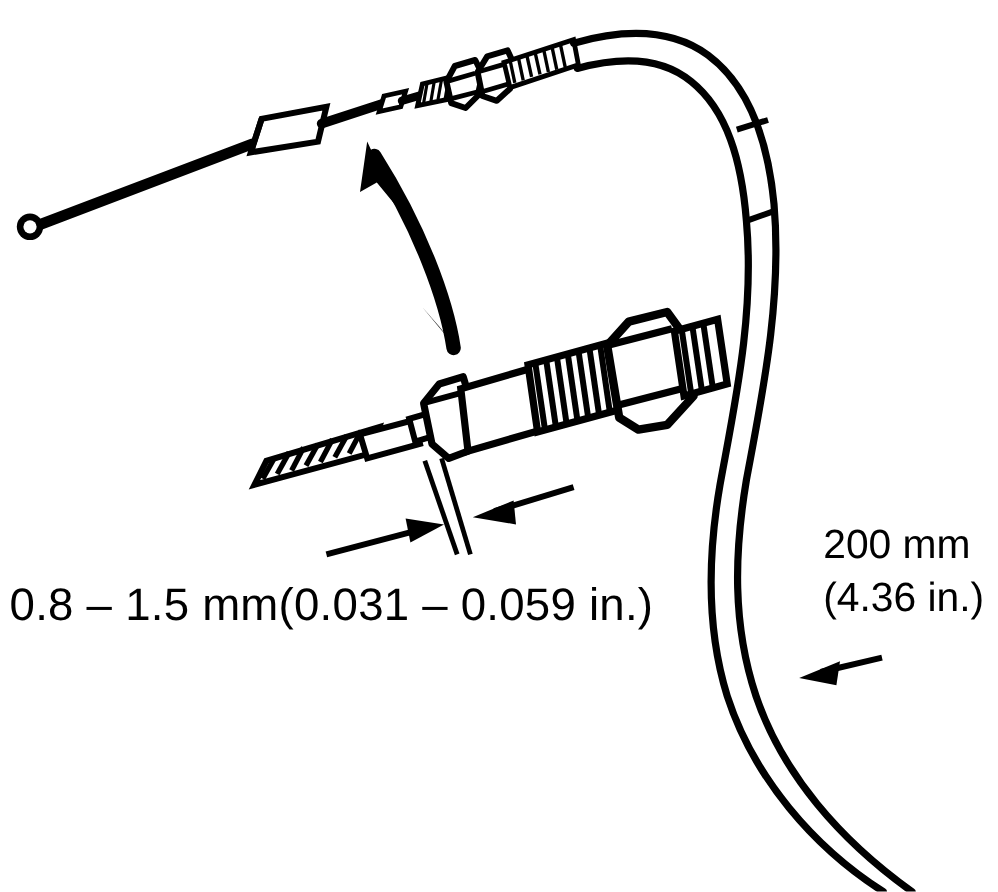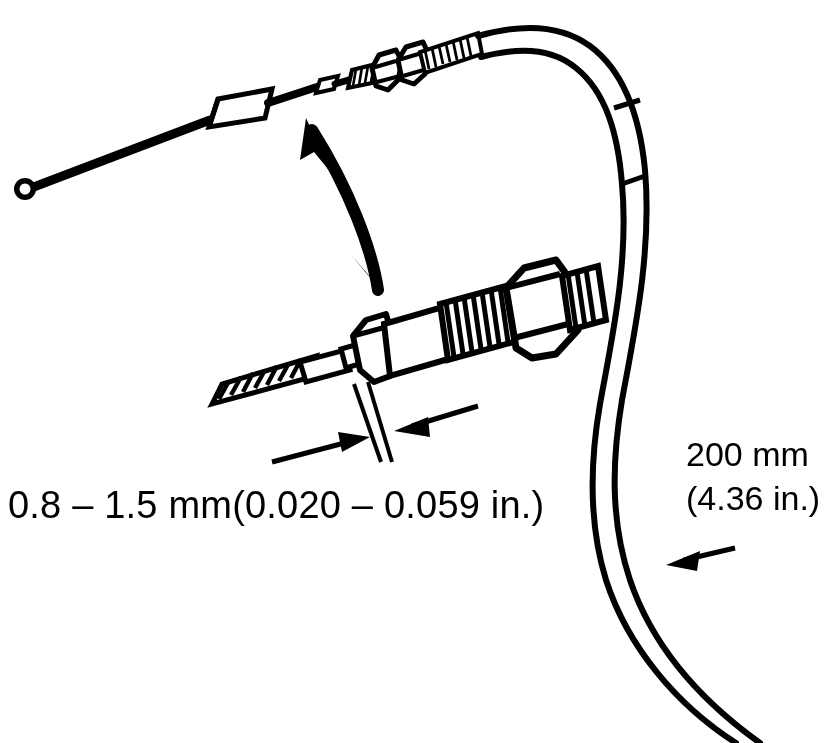--- a/index.html
+++ b/index.html
@@ -237,20 +237,20 @@
         <path d="M370,437 L338,432 L342,452 Z" fill="#000"></path>
 
         <path d="M478,406 L412,426" stroke="#000" stroke-width="5" fill="none"></path>
         <path d="M394,431 L428,417 L430,437 Z" fill="#000"></path>
       </g>
 
     </g>
 
   </svg>
 
-  <div class="dim-label" id="label-gap">0.8 – 1.5 mm(0.020 – 0.059 in.)</div>
+  <div class="dim-label" id="label-gap">0.8 – 1.5 mm(0.031 – 0.059 in.)</div>
 
   <div class="dim-label" id="label-length">
     <span>200 mm</span>
     <span class="line2">(4.36 in.)</span>
   </div>
 
 </div>
 
 </body></html>

